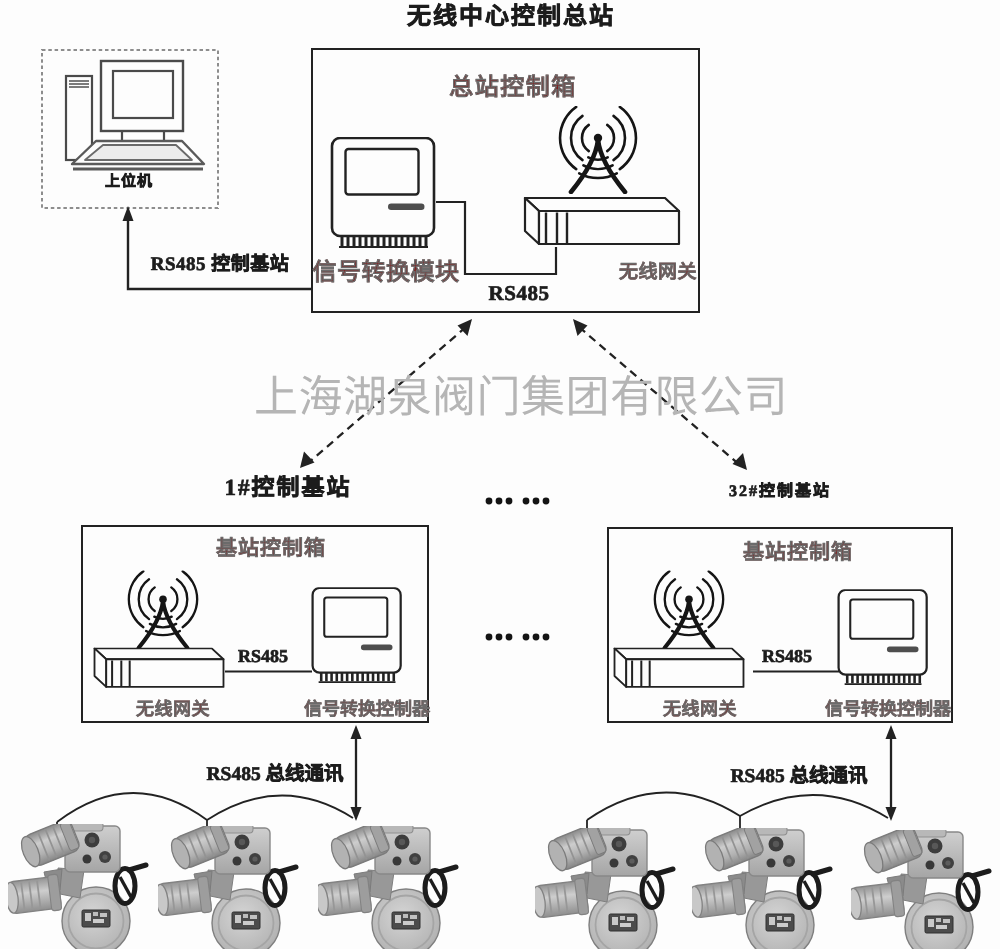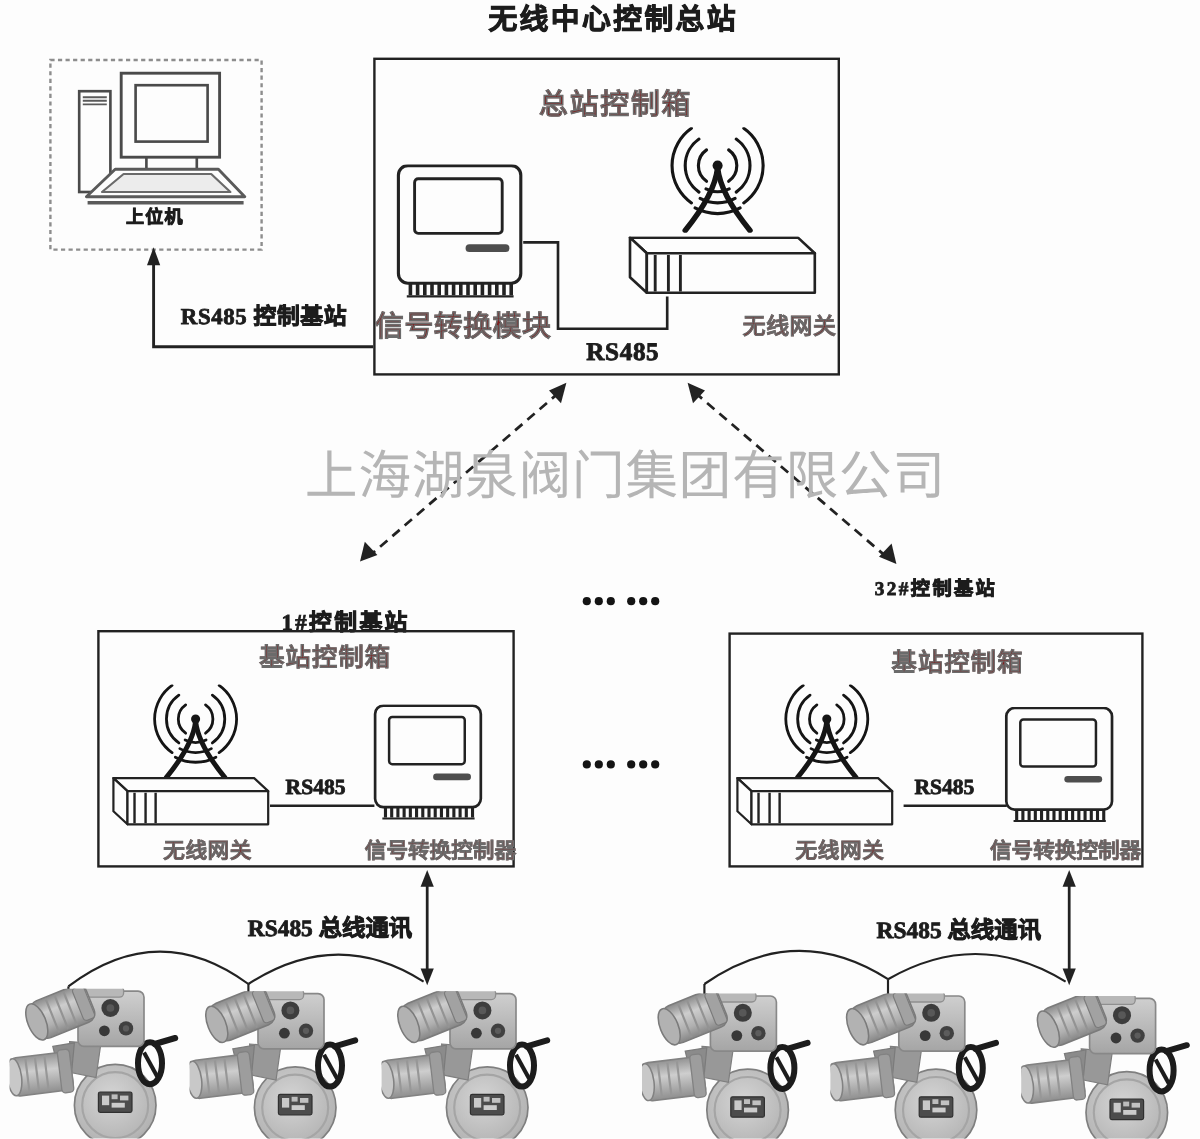--- a/index.html
+++ b/index.html
@@ -256,21 +256,21 @@
     <g fill="#141414">
         <circle cx="7" cy="6" r="3.4"></circle>
         <circle cx="17" cy="6" r="3.4"></circle>
         <circle cx="27" cy="6" r="3.4"></circle>
     <circle cx="44" cy="6" r="3.4"></circle>
         <circle cx="54" cy="6" r="3.4"></circle>
         <circle cx="64" cy="6" r="3.4"></circle>
       </g>
   </svg>
 
-  <div class="lbl t-black" style="left:208px;top:508px;width:160px;font-size:19px;letter-spacing:2px;">1#控制基站</div>
+  <div class="lbl t-black" style="left:208px;top:474px;width:160px;font-size:23px;letter-spacing:2px;">1#控制基站</div>
   <div class="box solidbox" style="left:81px;top:525px;width:344px;height:194px;"></div>
   <div class="lbl t-gray" style="left:171px;top:535px;width:200px;font-size:21px;letter-spacing:1px;">基站控制箱</div>
   <svg class="abs" style="left:127px;top:570px;" width="72" height="80" viewBox="0 0 80 88">
       <use href="#antenna"></use>
     </svg>
   <svg class="abs" style="left:92px;top:646px;" width="134" height="45" viewBox="0 0 160 50">
       <use href="#gateway"></use>
     </svg>
   <div class="lbl t-gray" style="left:98px;top:698px;width:150px;font-size:18px;letter-spacing:0.5px;">无线网关</div>
   <div class="lbl t-black" style="left:213px;top:645px;width:100px;font-size:18px;">RS485</div>

